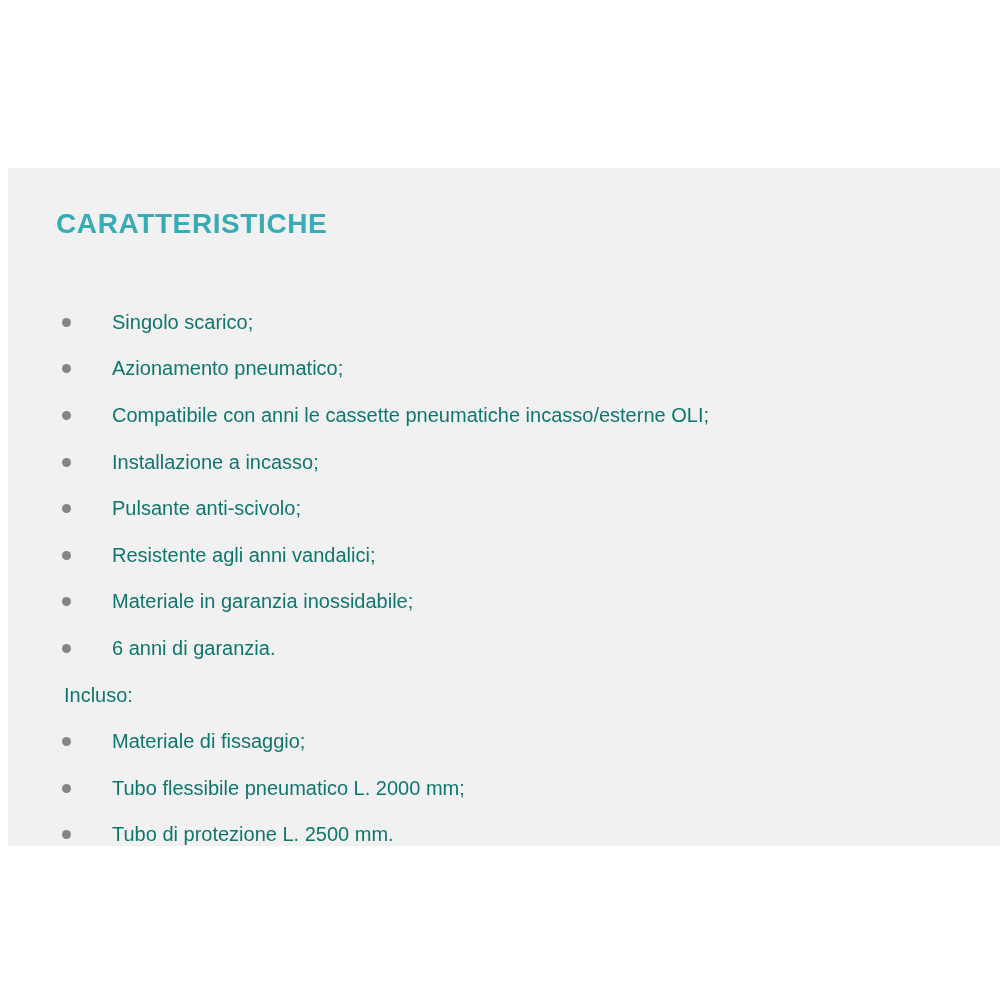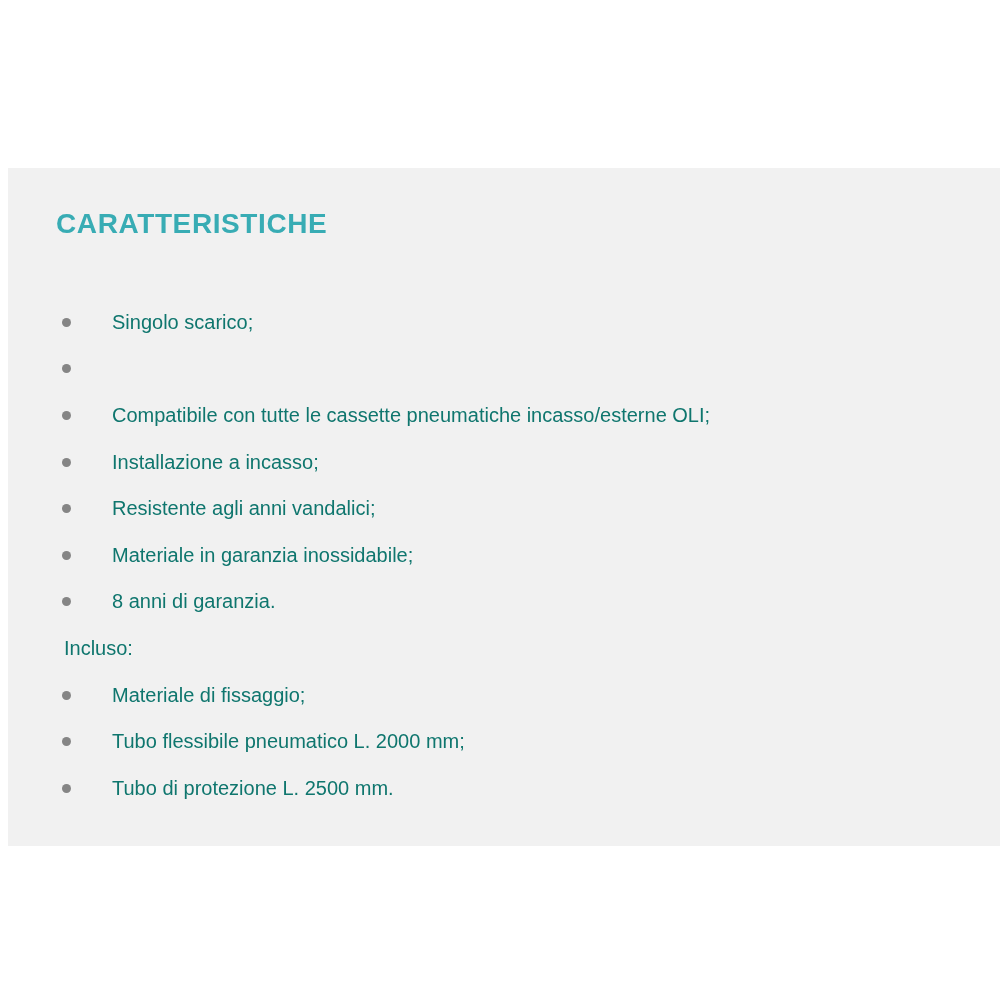--- a/index.html
+++ b/index.html
@@ -66,46 +66,51 @@
 
     <div class="feature-list">
 
       <div class="feature-row">
         <span class="bullet"></span>
         <span class="feature-text">Singolo scarico;</span>
       </div>
 
       <div class="feature-row">
         <span class="bullet"></span>
+        <span class="feature-text">Azionamento pneumatico;</span>
       </div>
 
       <div class="feature-row">
         <span class="bullet"></span>
-        <span class="feature-text">Compatibile con tutte le cassette pneumatiche incasso/esterne OLI;</span>
+        <span class="feature-text">Compatibile con anni le cassette pneumatiche incasso/esterne OLI;</span>
       </div>
 
       <div class="feature-row">
         <span class="bullet"></span>
         <span class="feature-text">Installazione a incasso;</span>
       </div>
 
+      <div class="feature-row">
+        <span class="bullet"></span>
+        <span class="feature-text">Pulsante anti-scivolo;</span>
+      </div>
 
       <div class="feature-row">
         <span class="bullet"></span>
         <span class="feature-text">Resistente agli anni vandalici;</span>
       </div>
 
       <div class="feature-row">
         <span class="bullet"></span>
         <span class="feature-text">Materiale in garanzia inossidabile;</span>
       </div>
 
       <div class="feature-row">
         <span class="bullet"></span>
-        <span class="feature-text">8 anni di garanzia.</span>
+        <span class="feature-text">6 anni di garanzia.</span>
       </div>
 
       <div class="feature-row">
 
         <span class="feature-text">Incluso:</span>
       </div>
 
       <div class="feature-row">
         <span class="bullet"></span>
         <span class="feature-text">Materiale di fissaggio;</span>

